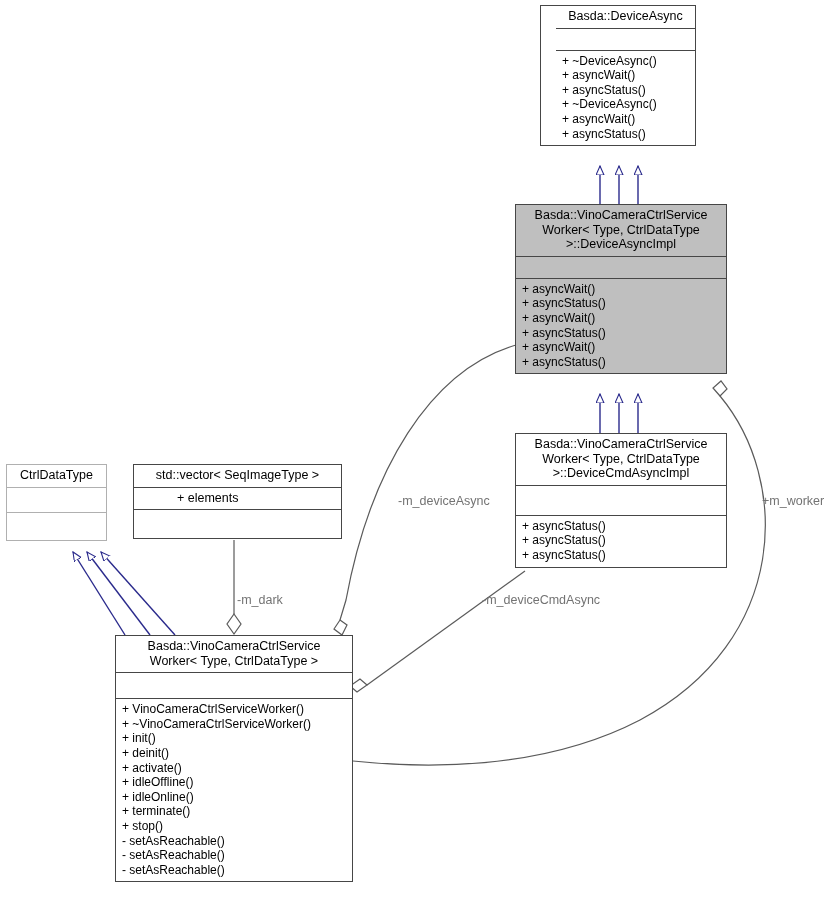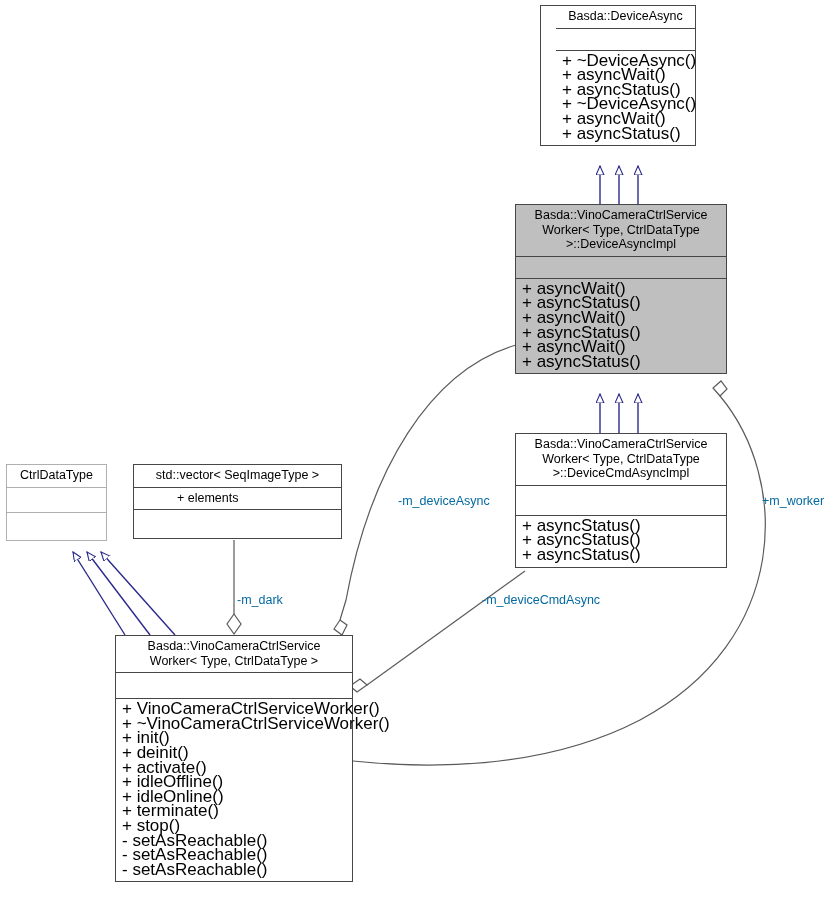--- a/index.html
+++ b/index.html
@@ -60,30 +60,30 @@
     color: #000000;
     padding: 3px 6px 4px 6px;
     min-height: 14px;
     margin-left: 37px;
   }
   .node .attrs .row,
   .node .ops .row {
     white-space: pre;
   }
   .node .ops {
-    font-size: 17px;
+    font-size: 12px;
     line-height: 14.6px;
     color: #000000;
     padding: 3px 6px 4px 6px;
   }
   .edge-label {
     position: absolute;
     font-size: 12.5px;
     line-height: 14px;
-    color: #0369a1;
+    color: #737373;
     white-space: nowrap;
     z-index: 6;
   }
 </style>
 </head>
 <body>
 
 <div id="diagram">
 
   <svg id="edges" viewBox="0 0 837 921" width="837" height="921" xmlns="http://www.w3.org/2000/svg">

